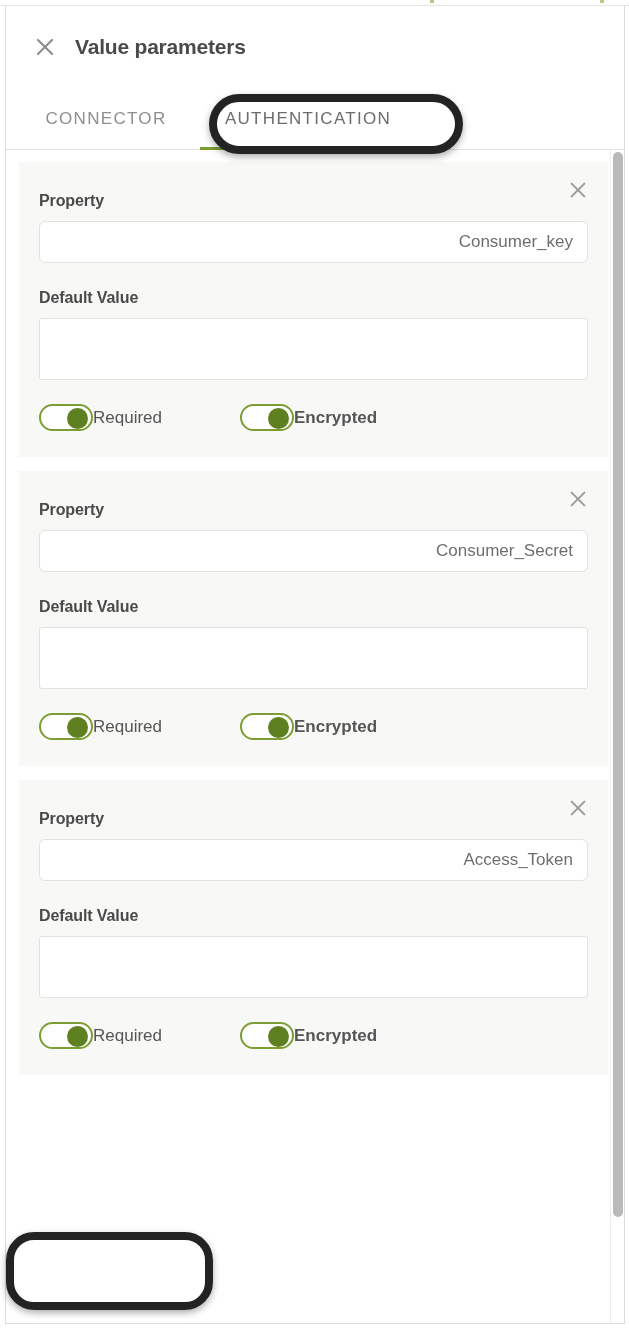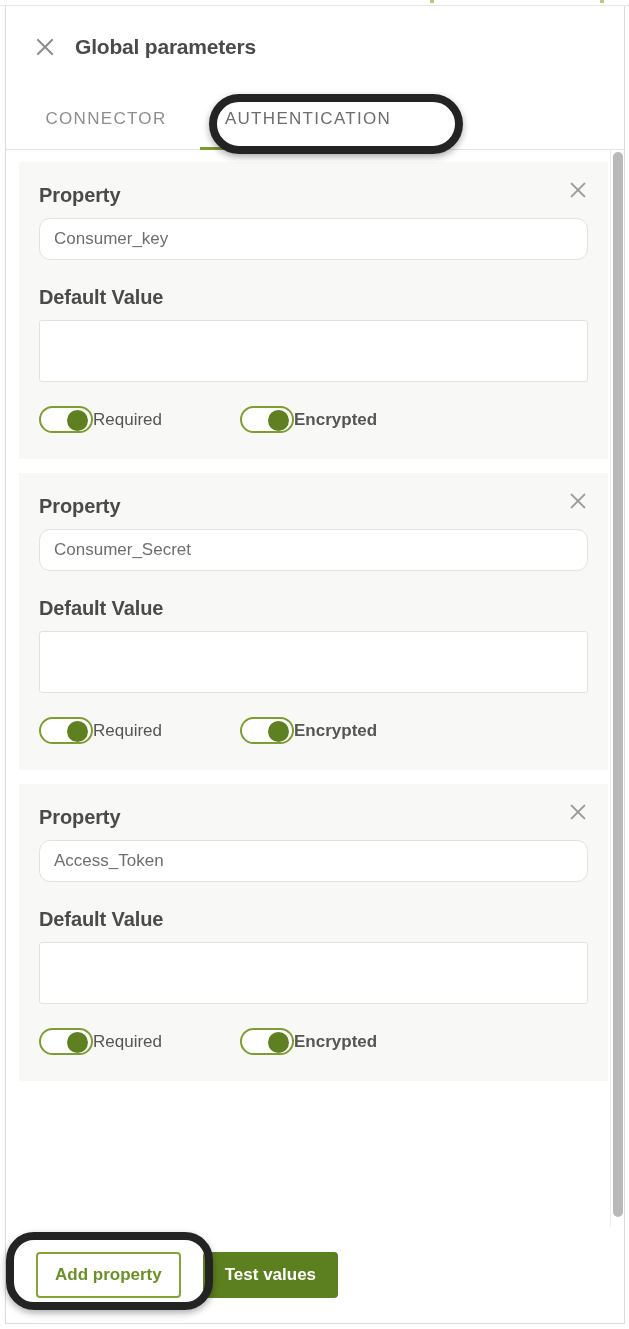--- a/index.html
+++ b/index.html
@@ -147,40 +147,41 @@
     position: absolute;
     left: 2px; top: 11px;
     width: 20px; height: 2px;
     background: #9b9b9b;
     border-radius: 1px;
   }
   .card-close::before { transform: rotate(45deg); }
   .card-close::after  { transform: rotate(-45deg); }
 
   .field-label {
-    font-size: 20px;
+    font-size: 16px;
     font-weight: bold;
     color: #4a4a4a;
-    margin: 4px 0 11px 0;
+    margin: 12px 0 11px 0;
     letter-spacing: -0.1px;
   }
   .field-label.second { margin-top: 26px; }
 
   .text-input {
     display: block;
     width: 100%;
     height: 42px;
     background: #ffffff;
     border: 1px solid #e2e2de;
-    border-radius: 11px;
+    border-radius: 6px;
     font-family: "Liberation Sans", sans-serif;
     font-size: 17px;
     color: #6e6e6e;
     padding: 0 14px;
     outline: none;
+    text-align: right;
   }
   .text-area {
     display: block;
     width: 100%;
     height: 62px;
     background: #ffffff;
     border: 1px solid #e2e2de;
     border-radius: 3px;
     font-family: "Liberation Sans", sans-serif;
     font-size: 17px;
@@ -300,21 +301,21 @@
 
 <div class="page-top-sliver">
   <div class="sliver-tickA"></div>
   <div class="sliver-tickB"></div>
 </div>
 
 <div class="panel">
 
   <div class="panel-header">
     <div class="hdr-close"></div>
-    <div class="hdr-title">Global parameters</div>
+    <div class="hdr-title">Value parameters</div>
   </div>
 
   <div class="tabs-bar">
     <div class="tab tab-connector">
       <span>CONNECTOR</span>
     </div>
     <div class="tab tab-auth active">
       <span>AUTHENTICATION</span>
     </div>
   </div>
@@ -388,21 +389,17 @@
         </div>
       </div>
 
     </div>
 
     <div class="scroll-track">
       <div class="scroll-thumb"></div>
     </div>
   </div>
 
-  <div class="action-bar">
-    <button class="btn btn-outline">Add property</button>
-    <button class="btn btn-solid">Test values</button>
-  </div>
 
 </div>
 
 <div class="annot annot-tab"></div>
 <div class="annot annot-add"></div>
 
 </body></html>

